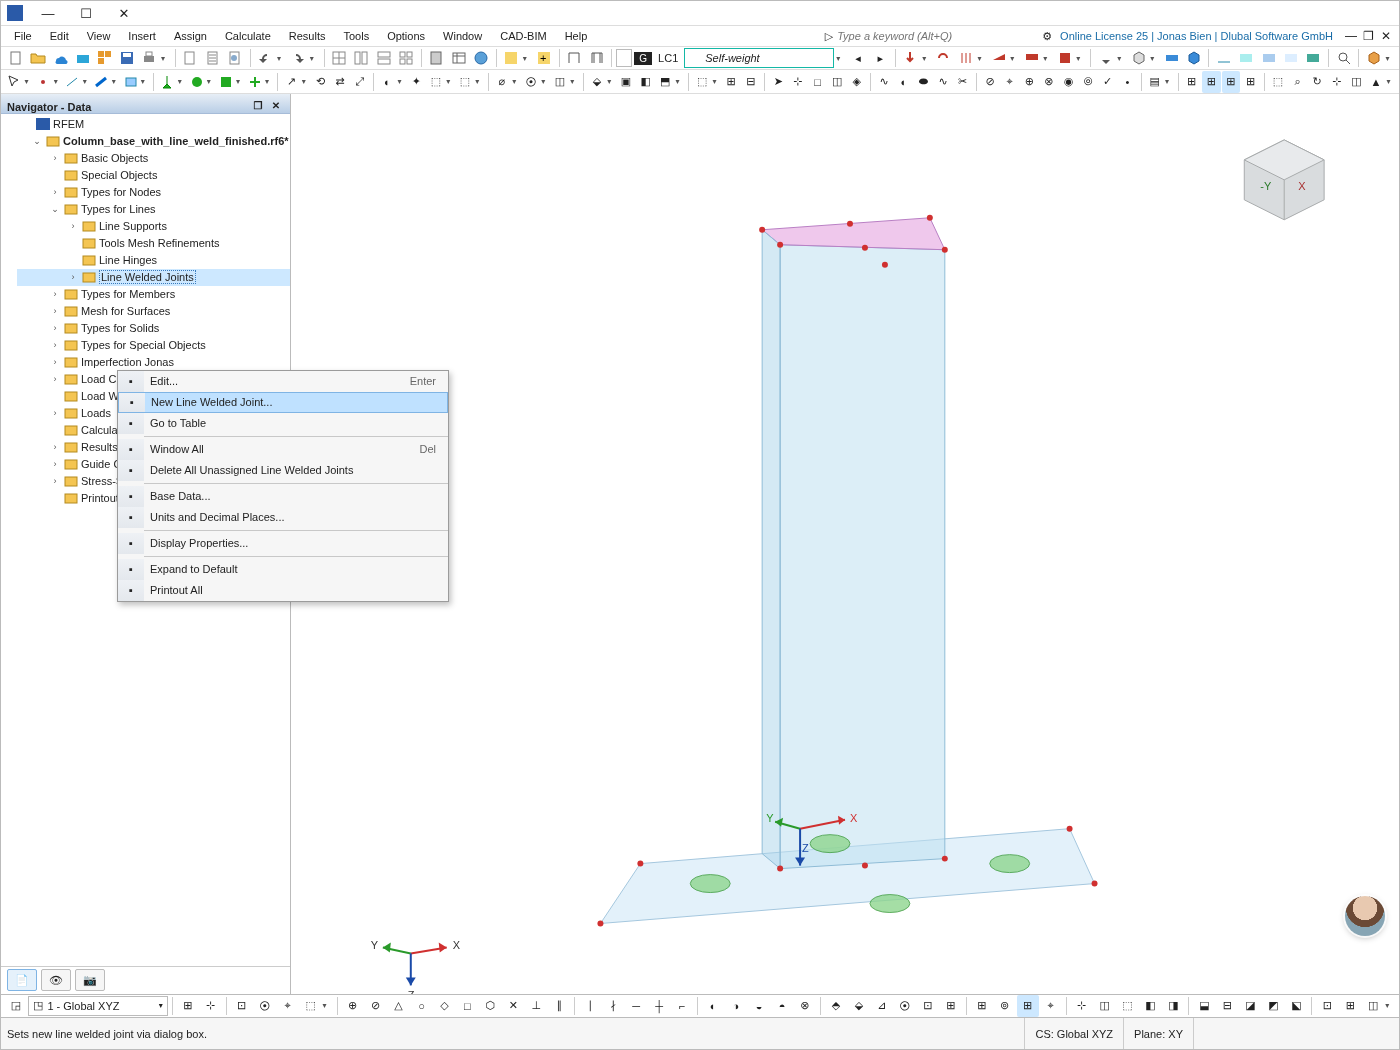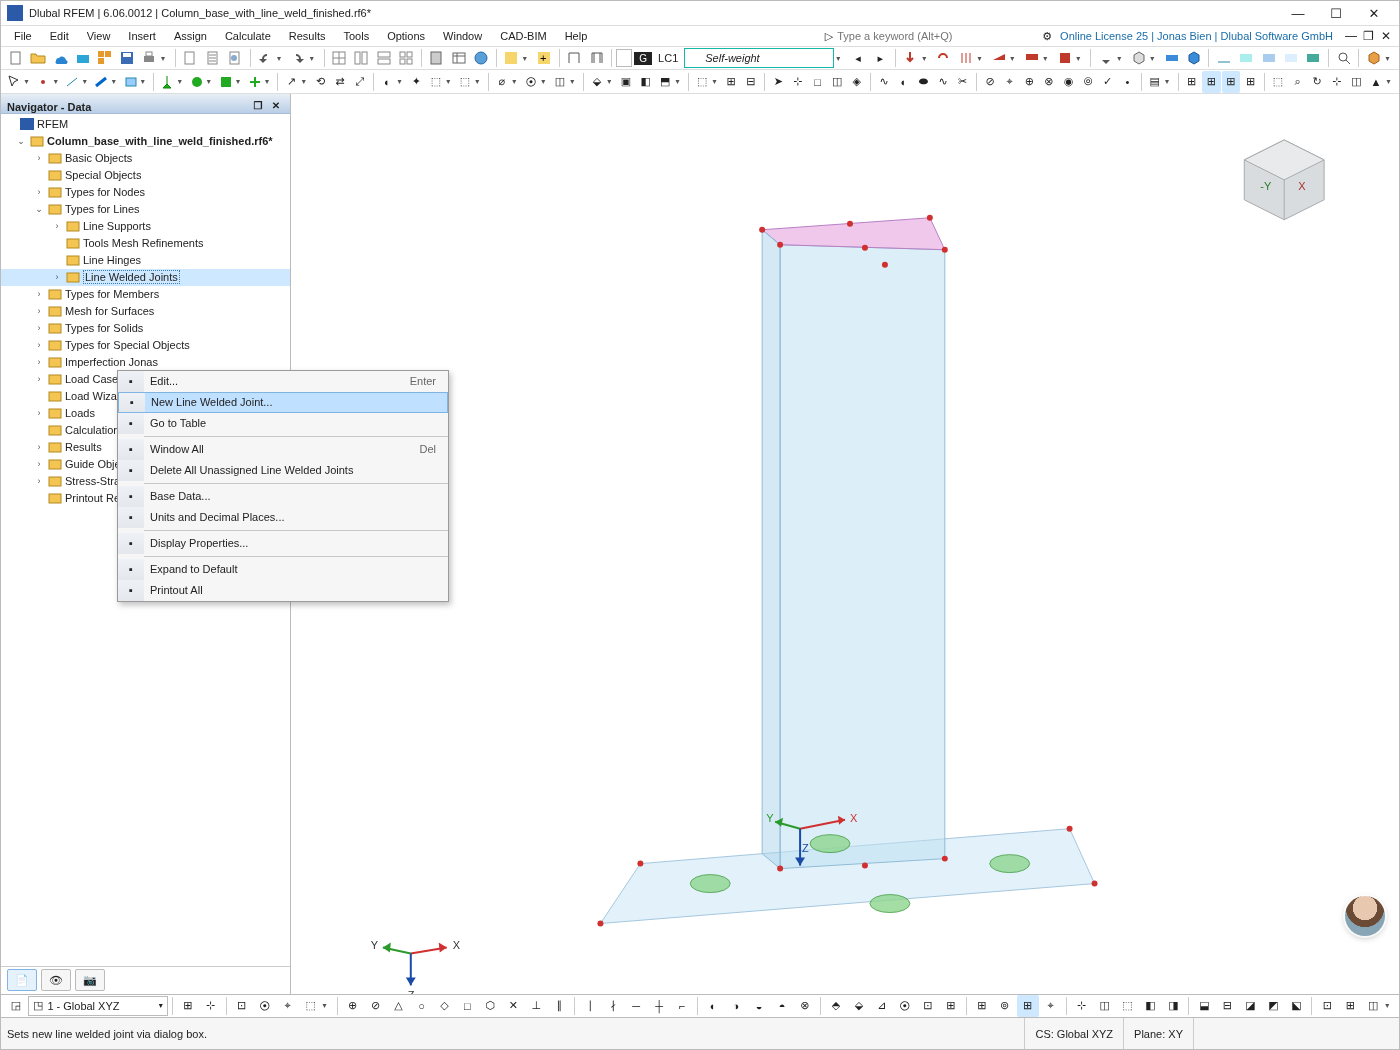--- a/index.html
+++ b/index.html
@@ -4,37 +4,37 @@
 <style>
 * { margin: 0; padding: 0; box-sizing: border-box; font-family: "Segoe UI", Tahoma, sans-serif; font-size: 11px; color: #222; }
 body { background: #fff; width: 1400px; height: 1050px; overflow: hidden; position: relative; display: flex; flex-direction: column; border: 1px solid #bbb; }
 .titlebar { height: 28px; background: #fff; display: flex; align-items: center; padding: 0 6px; border-bottom: 1px solid #ddd; }
 .titlebar .icon { width: 16px; height: 16px; background: #2a5aa8; margin-right: 6px; }
 .titlebar .title { flex: 1; }
 .titlebar .winbtn { width: 38px; height: 24px; display: flex; align-items: center; justify-content: center; cursor: pointer; font-size: 13px; }
 .menubar { height: 24px; display: flex; align-items: center; padding: 0 4px; border-bottom: 1px solid #ddd; }
 .menubar .menuitem { padding: 3px 9px; cursor: pointer; }
 .menubar .keyword { flex: 0 0 auto; margin-left: auto; display: flex; align-items: center; gap: 4px; }
-.menubar .keyword input { border: none; outline: none; width: 155px; color: #888; }
+.menubar .keyword input { border: none; outline: none; width: 155px; font-style: italic; color: #888; }
 .menubar .license { color: #1a6da8; padding: 0 8px; }
 .menubar .sm { width: 14px; height: 14px; margin-left: 4px; cursor: pointer; font-size: 12px; }
 .toolbar { height: 26px; display: flex; align-items: center; padding: 0 4px; border-bottom: 1px solid #ddd; gap: 1px; }
 .tbtn { width: 22px; height: 22px; display: flex; align-items: center; justify-content: center; cursor: pointer; border-radius: 2px; }
 .tbtn svg { width: 16px; height: 16px; }
 .sep { width: 1px; height: 18px; background: #ccc; margin: 0 3px; }
 .drop { width: 10px; font-size: 8px; color: #555; cursor: pointer; }
 .toolbar input[type=text] { height: 20px; border: 1px solid #14b8a6; padding: 0 20px; font-style: italic; }
 .lcbadge { background: #222; color: #fff; padding: 1px 5px; font-size: 10px; }
 .main { flex: 1; display: flex; position: relative; }
 .navigator { width: 290px; background: #fff; border-right: 1px solid #bbb; display: flex; flex-direction: column; }
 .nav-header { height: 20px; background: linear-gradient(#e7eef6, #b9cee6); border-bottom: 1px solid #a6bcd8; display: flex; align-items: flex-end; padding: 0 6px; font-weight: 600; color: #234; }
 .nav-header .sp { flex: 1; }
 .nav-header .hbtn { width: 16px; height: 14px; margin-left: 2px; display: flex; align-items: center; justify-content: center; font-size: 10px; cursor: pointer; }
 .tree { flex: 1; overflow: auto; padding: 2px 0; }
-.node { display: flex; align-items: center; height: 17px; padding-left: 4px; cursor: pointer; white-space: nowrap; }
+.node { display: flex; align-items: center; height: 17px; padding-left: 4px; cursor: pointer; white-space: nowrap; margin-left: 16px; }
 .node.l1 { padding-left: 14px; }
 .node.l2 { padding-left: 32px; }
 .node.l3 { padding-left: 50px; }
 .node .tw { width: 12px; font-size: 9px; color: #555; text-align: center; }
 .node .fold { width: 14px; height: 12px; display: inline-block; margin: 0 3px; }
 .node.selected { background: #cde8ff; }
 .node.selected .lbl { border: 1px dotted #3a7bbd; padding: 0 1px; }
 .navbtns { height: 28px; border-top: 1px solid #ccc; display: flex; align-items: center; gap: 4px; padding: 0 6px; }
 .navtab { width: 30px; height: 22px; border: 1px solid #bbb; display: flex; align-items: center; justify-content: center; cursor: pointer; border-radius: 2px; background: #f6f6f6; }
 .navtab.active { background: #e5f1fb; border-color: #7fb4e4; }
@@ -54,21 +54,20 @@
 .statusbar .sp { flex: 1; }
 .statusbar .cell { border-left: 1px solid #ccc; padding: 0 10px; height: 100%; display: flex; align-items: center; }
 .sgrp { display:flex; align-items:center; }
 .avatar { position: absolute; right: 14px; bottom: 58px; width: 40px; height: 40px; border-radius: 50%; background: radial-gradient(circle at 50% 30%, #e8c9b0 35%, #6b4a36 36% 55%, #87a5b4 56%); box-shadow: 0 0 0 2px rgba(255,255,255,.8), 0 2px 6px rgba(0,0,0,.25); }
 </style>
 </head>
 <body>
 
 <div class="titlebar">
   <div class="icon"></div>
-  <div class="title">Dlubal RFEM | 6.06.0012 | Column_base_with_line_weld_finished.rf6*</div>
   <div class="winbtn">—</div>
   <div class="winbtn">☐</div>
   <div class="winbtn">✕</div>
 </div>
 
 <div class="menubar">
   <span class="menuitem">File</span>
   <span class="menuitem">Edit</span>
   <span class="menuitem">View</span>
   <span class="menuitem">Insert</span>

